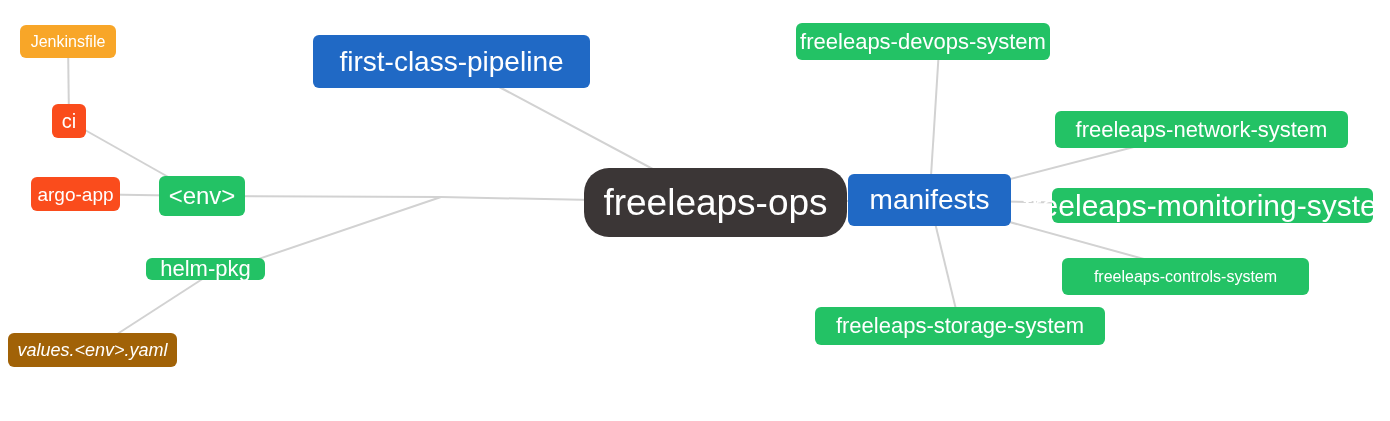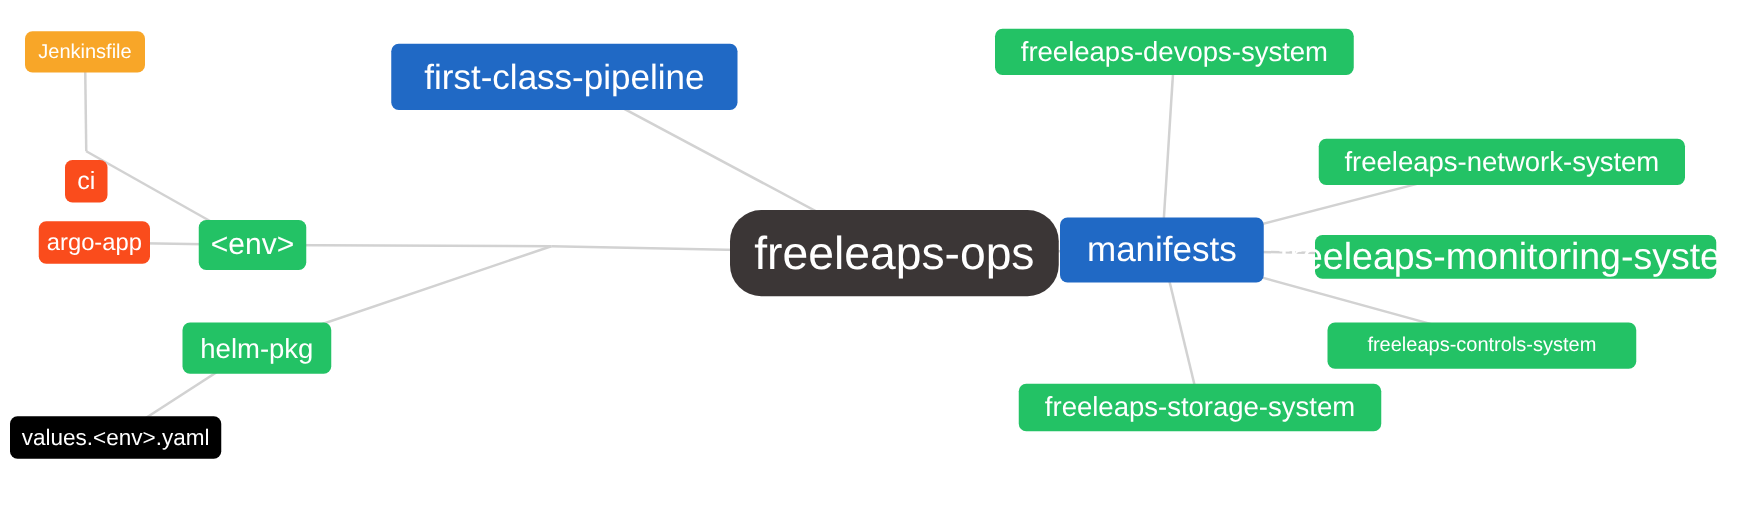--- a/index.html
+++ b/index.html
@@ -59,54 +59,54 @@
       <line x1="929.5" y1="200" x2="1201.5" y2="129.5" stroke="#d2d2d2" stroke-width="2"></line>
       <line x1="929.5" y1="200" x2="1212.5" y2="205.5" stroke="#d2d2d2" stroke-width="2"></line>
       <line x1="929.5" y1="200" x2="1207.5" y2="276.5" stroke="#d2d2d2" stroke-width="2"></line>
       <line x1="929.5" y1="200" x2="960" y2="326" stroke="#d2d2d2" stroke-width="2"></line>
     </svg>
 
   <div class="node" style="left: 20px; top: 25px; width: 96px; height: 33px; font-size: 16px; background: rgb(248, 166, 40); justify-content: center;">
     <span>Jenkinsfile</span>
   </div>
 
-  <div class="node" style="left: 52px; top: 104px; width: 34px; height: 34px; font-size: 20px; background: rgb(250, 76, 28); margin-top: 24px;">
+  <div class="node" style="left: 52px; top: 104px; width: 34px; height: 34px; font-size: 20px; background: rgb(250, 76, 28);">
     <span>ci</span>
   </div>
 
   <div class="node" style="left: 159px; top: 176px; width: 86px; height: 40px; font-size: 24px; background: rgb(35, 194, 101);">
     <span>&lt;env&gt;</span>
   </div>
 
   <div class="node" style="left: 31px; top: 177px; width: 89px; height: 34px; font-size: 19px; background: rgb(250, 76, 28);">
     <span>argo-app</span>
   </div>
 
-  <div class="node" style="left: 146px; top: 258px; width: 119px; height: 41px; font-size: 22px; background: rgb(35, 194, 101);">
+  <div class="node" style="left: 146px; top: 258px; width: 119px; height: 22px; font-size: 22px; background: rgb(35, 194, 101);">
     <span>helm-pkg</span>
   </div>
 
-  <div class="node" style="left: 8px; top: 333px; width: 169px; height: 34px; font-size: 18px; background: #000000;">
+  <div class="node" style="left: 8px; top: 333px; width: 169px; height: 34px; font-size: 18px; background: #a16207; font-style: italic;">
     <span>values.&lt;env&gt;.yaml</span>
   </div>
 
   <div class="node" style="left: 313px; top: 35px; width: 277px; height: 53px; font-size: 28px; background: rgb(32, 105, 197);">
     <span>first-class-pipeline</span>
   </div>
 
 
   <div class="node" style="left: 584px; top: 168px; width: 263px; height: 69px; font-size: 37px; background: rgb(59, 54, 54); border-radius: 25px;">
     <span>freeleaps-ops</span>
   </div>
 
   <div class="node" style="left: 848px; top: 174px; width: 163px; height: 52px; font-size: 28px; background: rgb(32, 105, 197);">
     <span>manifests</span>
   </div>
 
-  <div class="node" style="left: 796px; top: 23px; width: 287px; height: 37px; font-size: 22px; background: rgb(35, 194, 101);">
+  <div class="node" style="left: 796px; top: 23px; width: 254px; height: 37px; font-size: 22px; background: rgb(35, 194, 101);">
     <span>freeleaps-devops-system</span>
   </div>
 
   <div class="node" style="left: 1055px; top: 111px; width: 293px; height: 37px; font-size: 22px; background: rgb(35, 194, 101);">
     <span>freeleaps-network-system</span>
   </div>
 
   <div class="node" style="left: 1052px; top: 188px; width: 321px; height: 35px; font-size: 30px; background: rgb(35, 194, 101);">
     <span>freeleaps-monitoring-system</span>
   </div>

